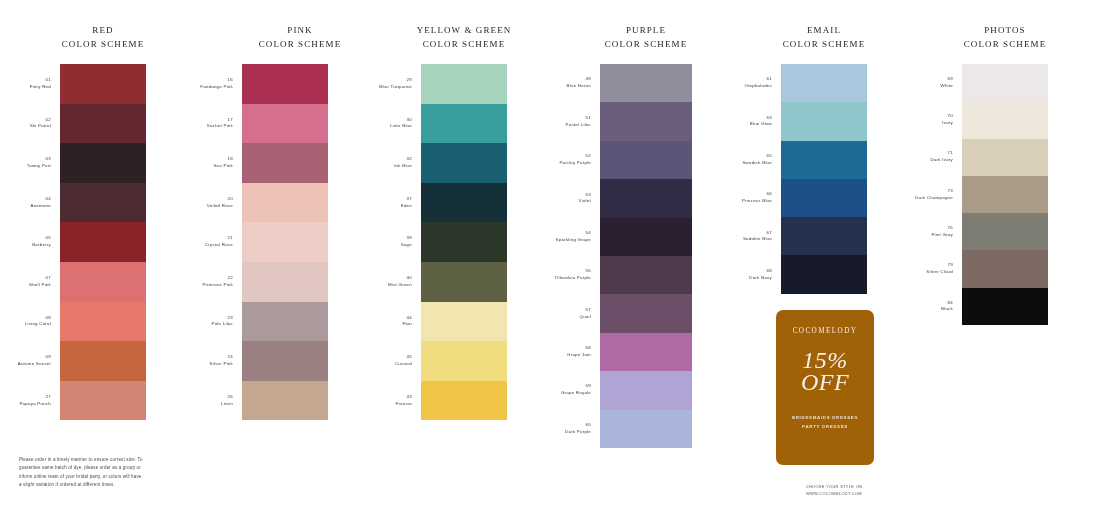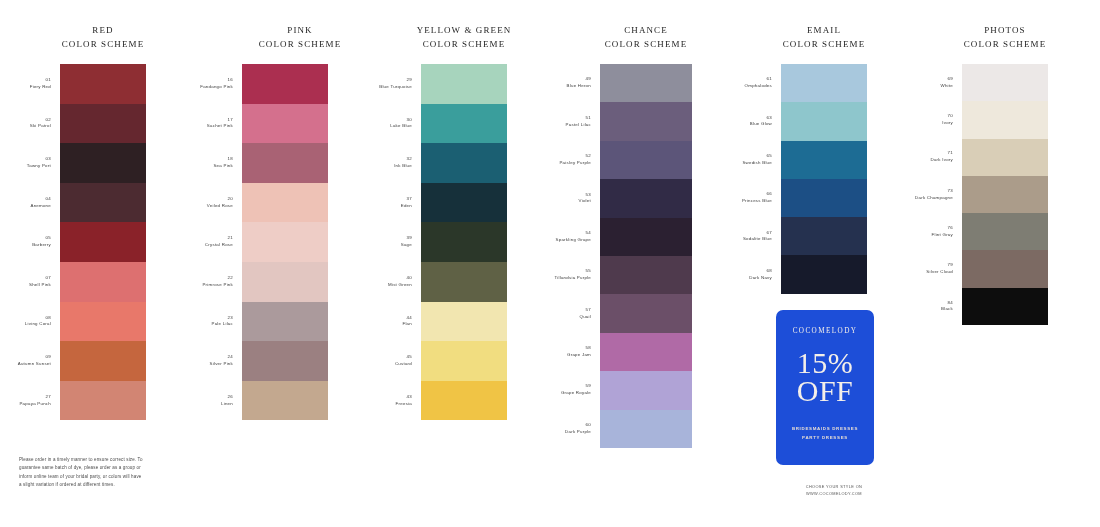--- a/index.html
+++ b/index.html
@@ -62,38 +62,39 @@
     line-height: 1.85;
     letter-spacing: 0.15px;
     color: #4a4a4a;
   }
 
   
   .promo-card {
     position: absolute;
     left: 776px; top: 310px;
     width: 98px; height: 155px;
-    background: #1d4ed8;
+    background: #a16207;
     border-radius: 7px;
     color: #f4efe9;
     text-align: center;
     overflow: hidden;
   }
   .promo-brand {
     margin-top: 17px;
     font-family: "Liberation Serif", serif;
     font-size: 7.2px;
     letter-spacing: 1.4px;
   }
   .promo-big {
     margin-top: 14px;
     font-family: "Liberation Serif", serif;
-    font-size: 30px;
+    font-size: 24px;
     line-height: 0.92;
     letter-spacing: 0.5px;
+    font-style: italic;
   }
   .promo-big span { display: block; }
   .promo-sub {
     margin-top: 20px;
     font-size: 4.4px;
     letter-spacing: 0.7px;
     line-height: 2.1;
     font-weight: bold;
     color: #e8ded4;
   }
@@ -162,21 +163,21 @@
 </style>
 </head>
 <body>
 
 <div class="sheet">
 
   <div id="headers-host">
       <div class="col-header" style="left: 48px; top: 24px; width: 110px;"><span>RED</span><span class="ln2">COLOR SCHEME</span></div>
       <div class="col-header" style="left: 245px; top: 24px; width: 110px;"><span>PINK</span><span class="ln2">COLOR SCHEME</span></div>
       <div class="col-header" style="left: 409px; top: 24px; width: 110px;"><span>YELLOW &amp; GREEN</span><span class="ln2">COLOR SCHEME</span></div>
-      <div class="col-header" style="left: 591px; top: 24px; width: 110px;"><span>CHANCE</span><span class="ln2">COLOR SCHEME</span></div>
+      <div class="col-header" style="left: 591px; top: 24px; width: 110px;"><span>PURPLE</span><span class="ln2">COLOR SCHEME</span></div>
       <div class="col-header" style="left: 769px; top: 24px; width: 110px;"><span>EMAIL</span><span class="ln2">COLOR SCHEME</span></div>
       <div class="col-header" style="left: 950px; top: 24px; width: 110px;"><span>PHOTOS</span><span class="ln2">COLOR SCHEME</span></div>
     </div>
   <div id="columns-host">
       <div class="column" style="left: 60px; top: 64px; width: 86px;">
         <div class="swatch-row" style="height: 39.6px;">
           <div class="swatch-label">
             <span class="code">01</span>
             <span class="nm">Fiery Red</span>
           </div>

